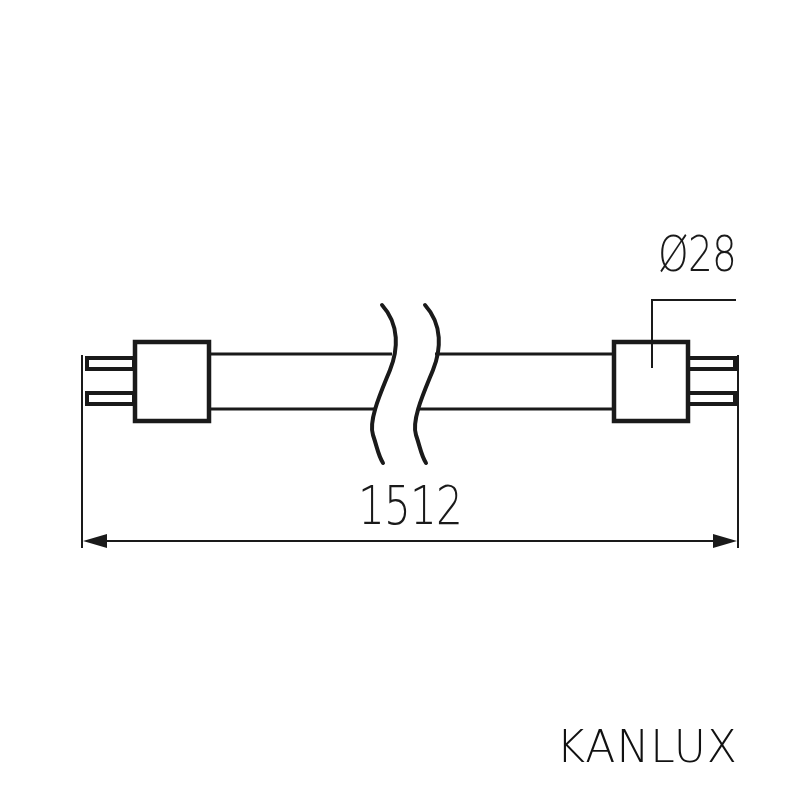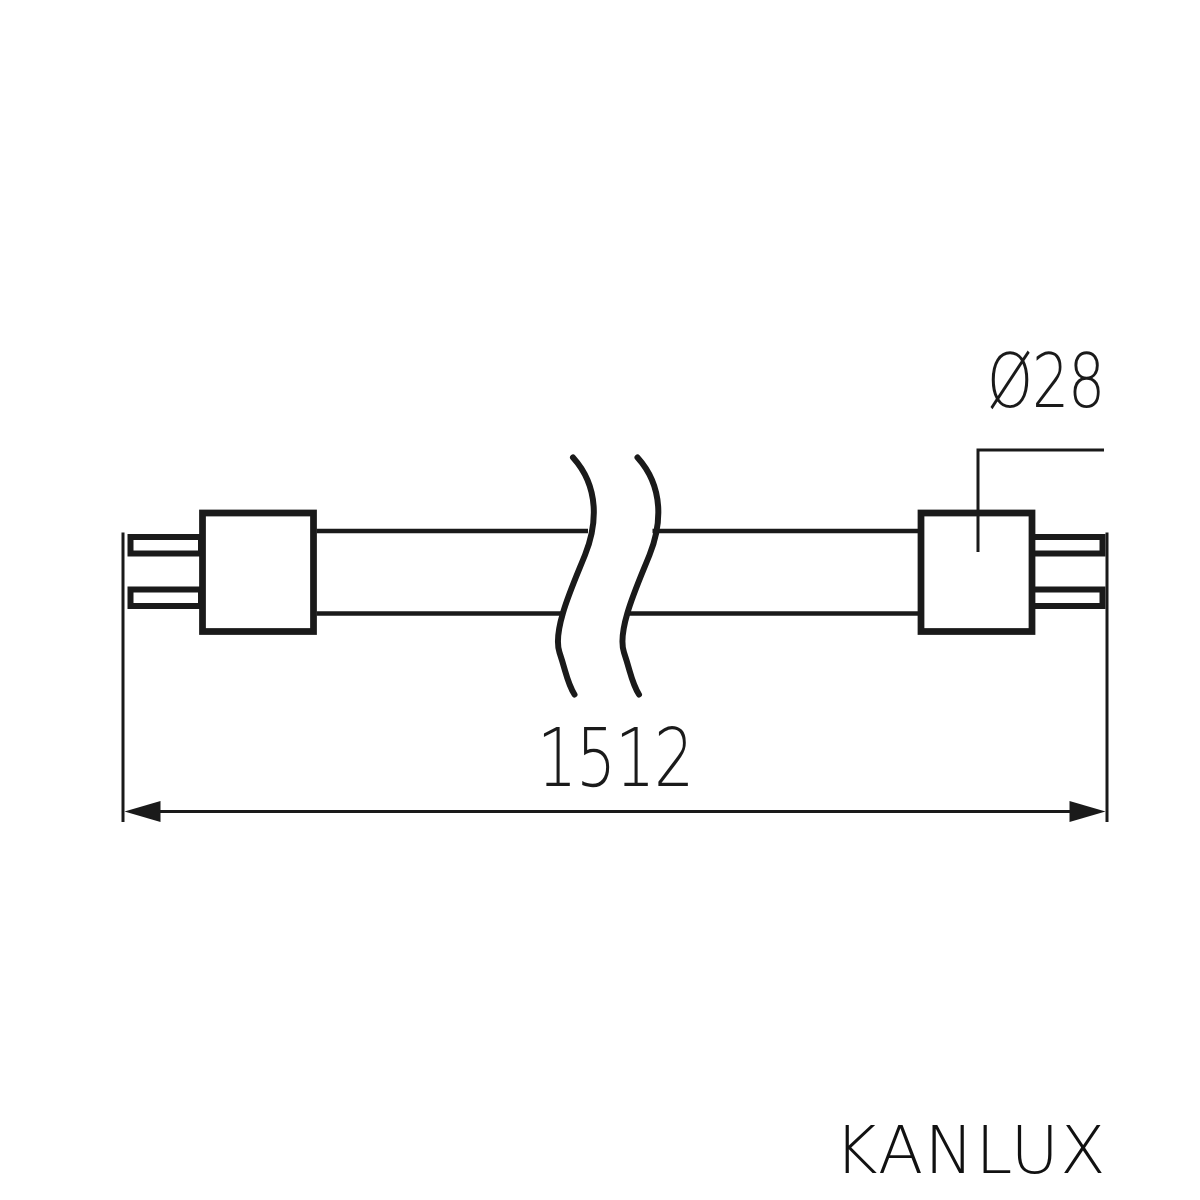--- a/index.html
+++ b/index.html
@@ -11,21 +11,21 @@
       font-weight: 200;
       color: #1a1a1a;
       letter-spacing: -1px;
       transform: scaleX(0.78);
       transform-origin: left top;
     }
     #length-label { left: 358px; top: 476px; font-size: 54px; line-height: 60px; }
     #diameter-label { left: 658px; top: 226px; font-size: 50px; line-height: 56px; }
     #brand-label {
       position: absolute;
-      right: 62px; top: 743px;
+      right: 62px; top: 722px;
       font-family: "DejaVu Sans", sans-serif;
       font-weight: 200;
       font-size: 44px;
       line-height: 50px;
       color: #111111;
       letter-spacing: 1px;
     }
   </style>
 </head>
 <body>

